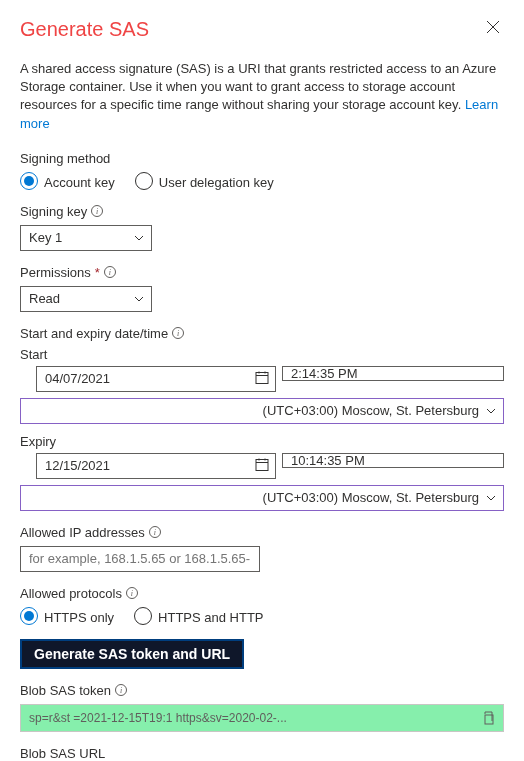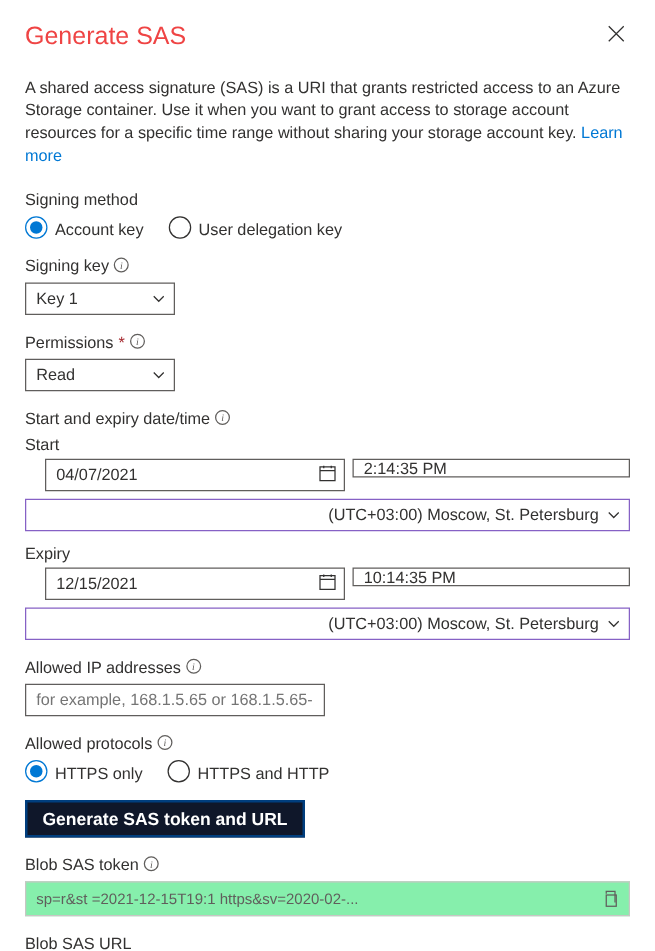--- a/index.html
+++ b/index.html
@@ -106,21 +106,21 @@
       border: 1px solid #605e5c;
       height: 26px;
       display: flex;
       align-items: center;
       padding: 0 24px 0 8px;
       cursor: pointer;
       background: #fff;
       font-size: 13px;
     }
     .dropdown.small {
-      width: 120px;
+      width: 132px;
     }
     .dropdown.full {
       width: 100%;
     }
     .dropdown.purple {
       border-color: #8661c5;
       justify-content: flex-end;
     }
     .chevron {
       position: absolute;

